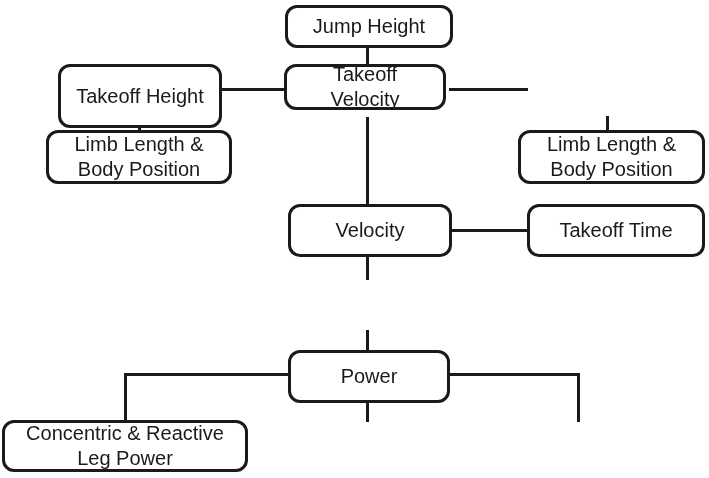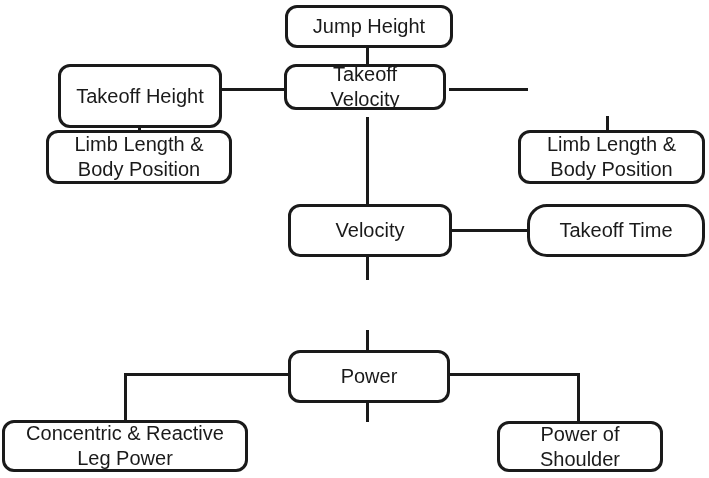--- a/index.html
+++ b/index.html
@@ -66,25 +66,23 @@
 
 
   <div class="node" style="left:46px; top:130px; width:186px; height:54px;">Limb Length &amp;
 Body Position</div>
 
   <div class="node" style="left:518px; top:130px; width:187px; height:54px;">Limb Length &amp;
 Body Position</div>
 
   <div class="node" style="left:288px; top:204px; width:164px; height:53px;">Velocity</div>
 
-  <div class="node" style="left:527px; top:204px; width:178px; height:53px;border-radius:20px;">Takeoff Time</div>
+  <div class="node" style="left:527px; top:204px; width:178px; height:53px;">Takeoff Time</div>
 
 
   <div class="node" style="left:2px; top:420px; width:246px; height:52px;">Concentric &amp; Reactive
 Leg Power</div>
 
   <div class="node" style="left:288px; top:350px; width:162px; height:53px;">Power</div>
 
 
-  <div class="node" style="left:497px; top:421px; width:166px; height:51px;">Power of
-Shoulder</div>
 
 </div>
 
 </body></html>

